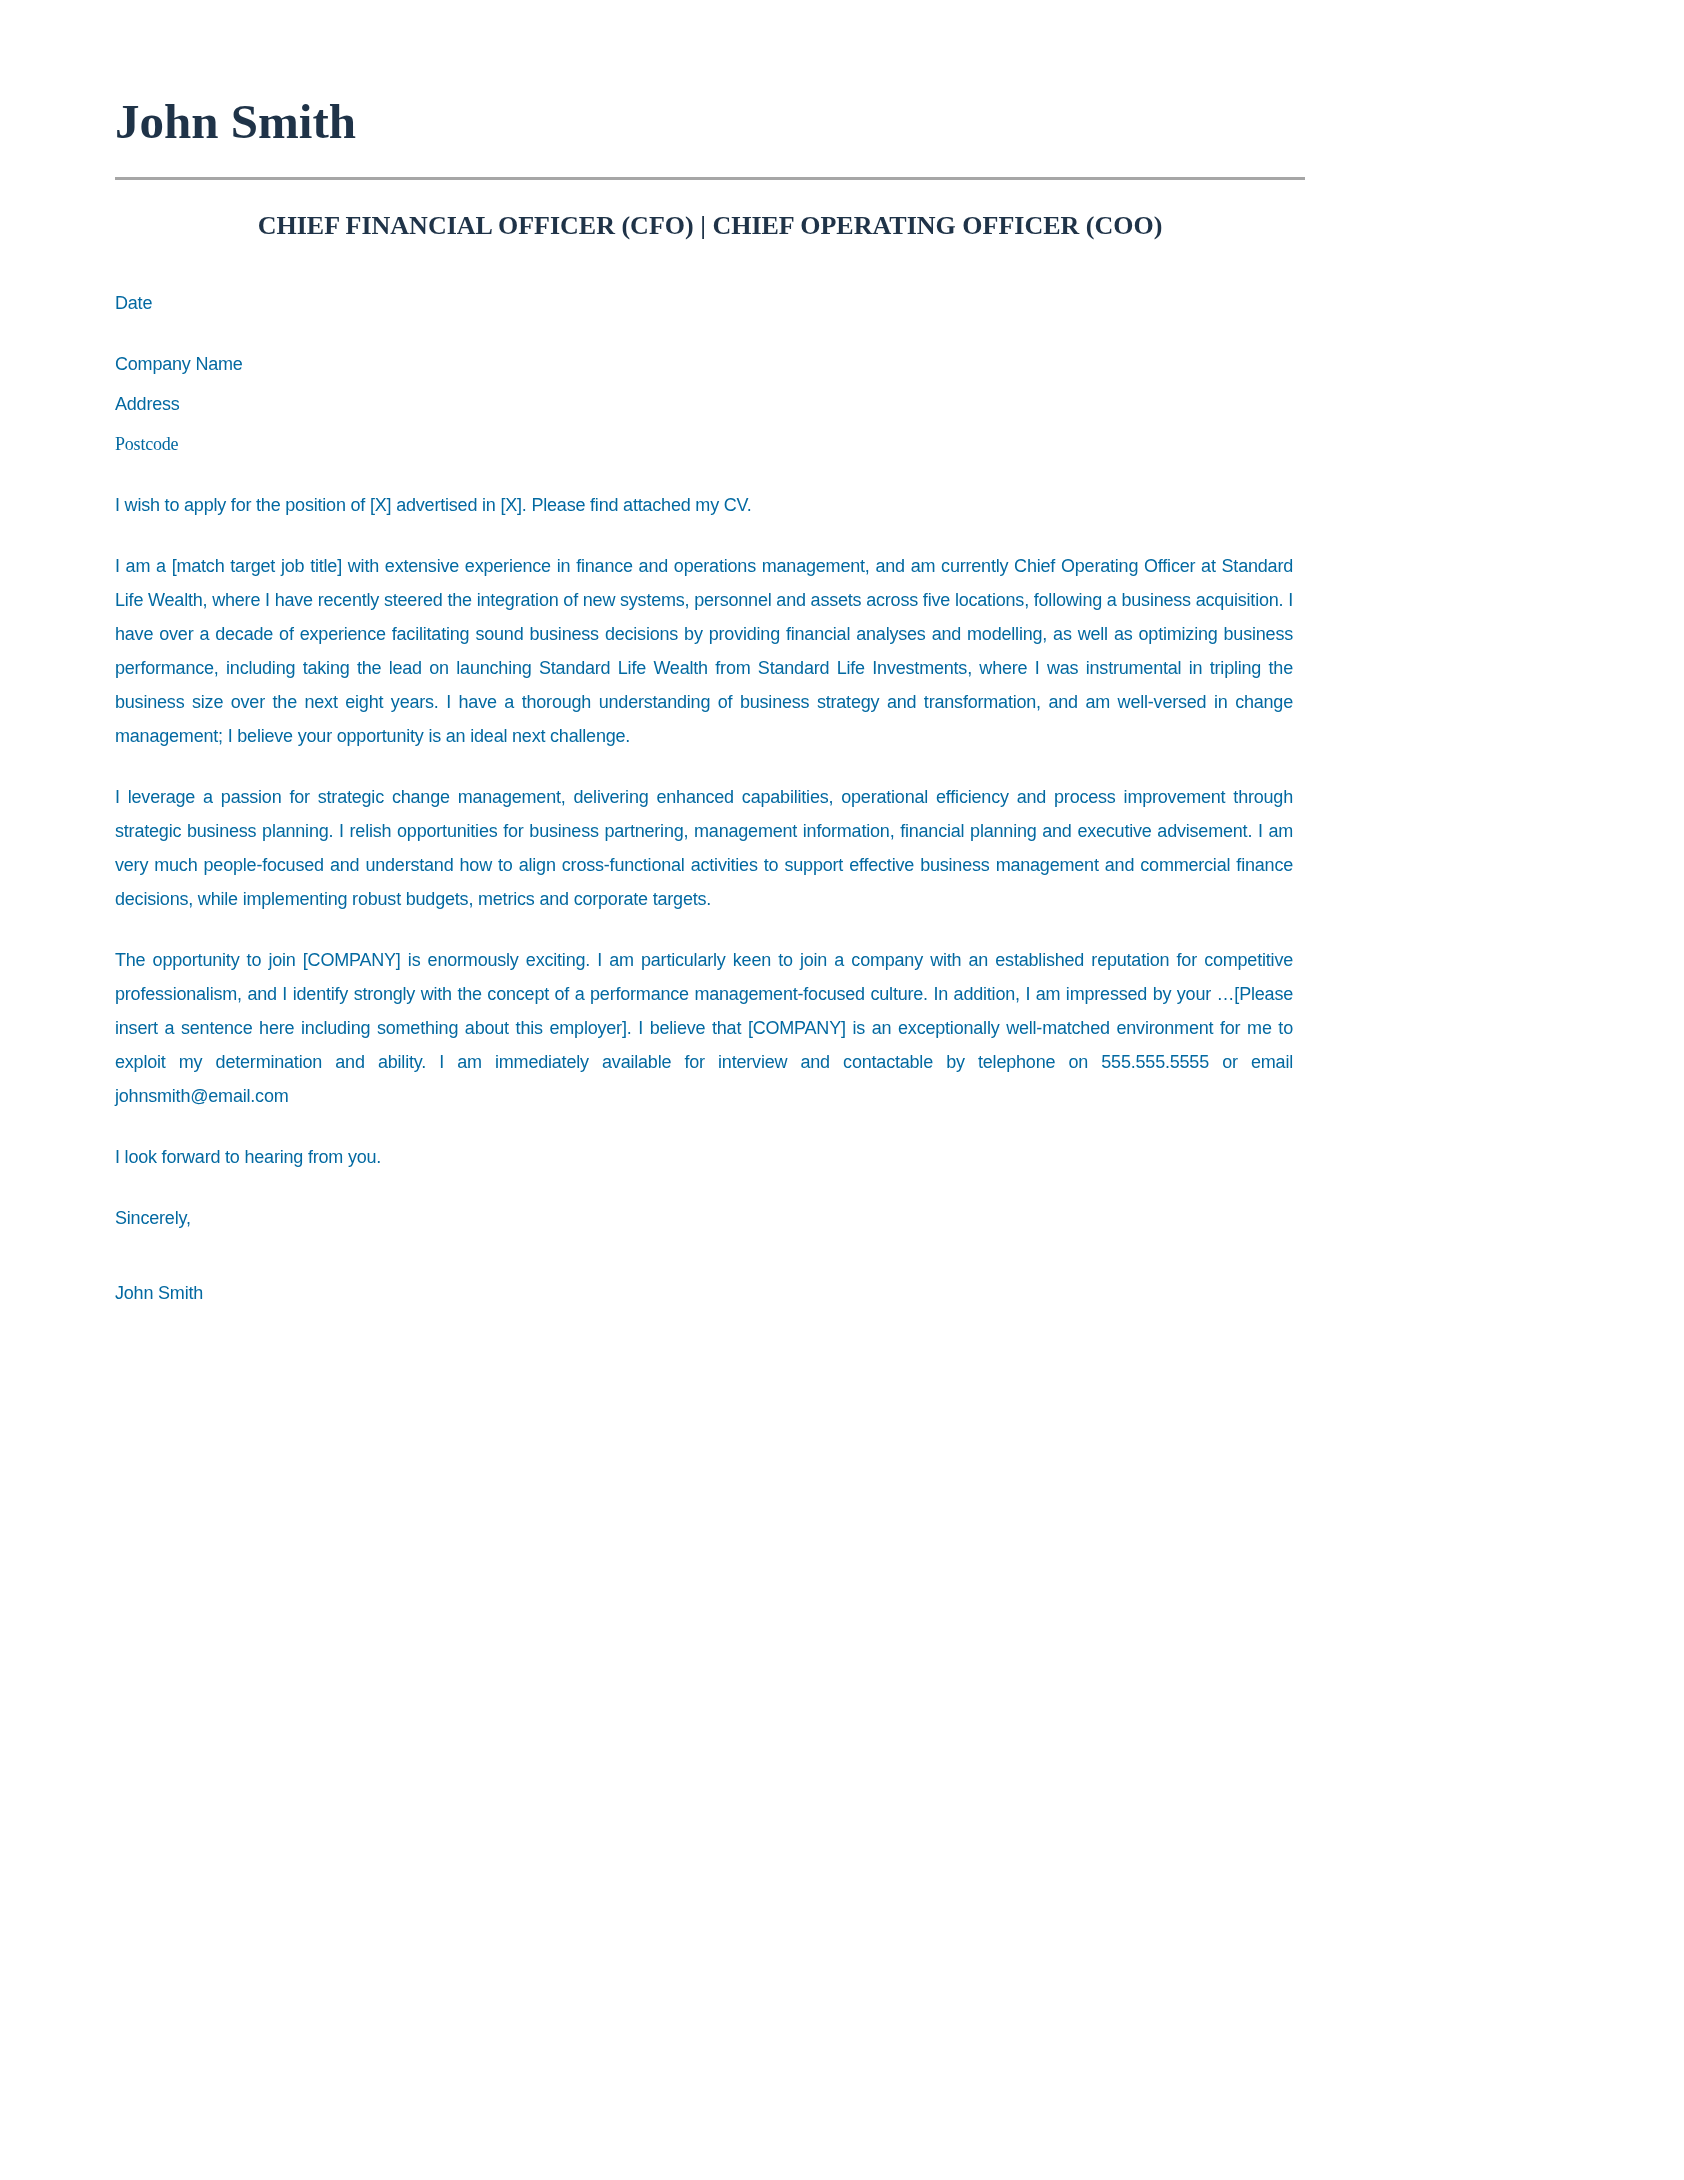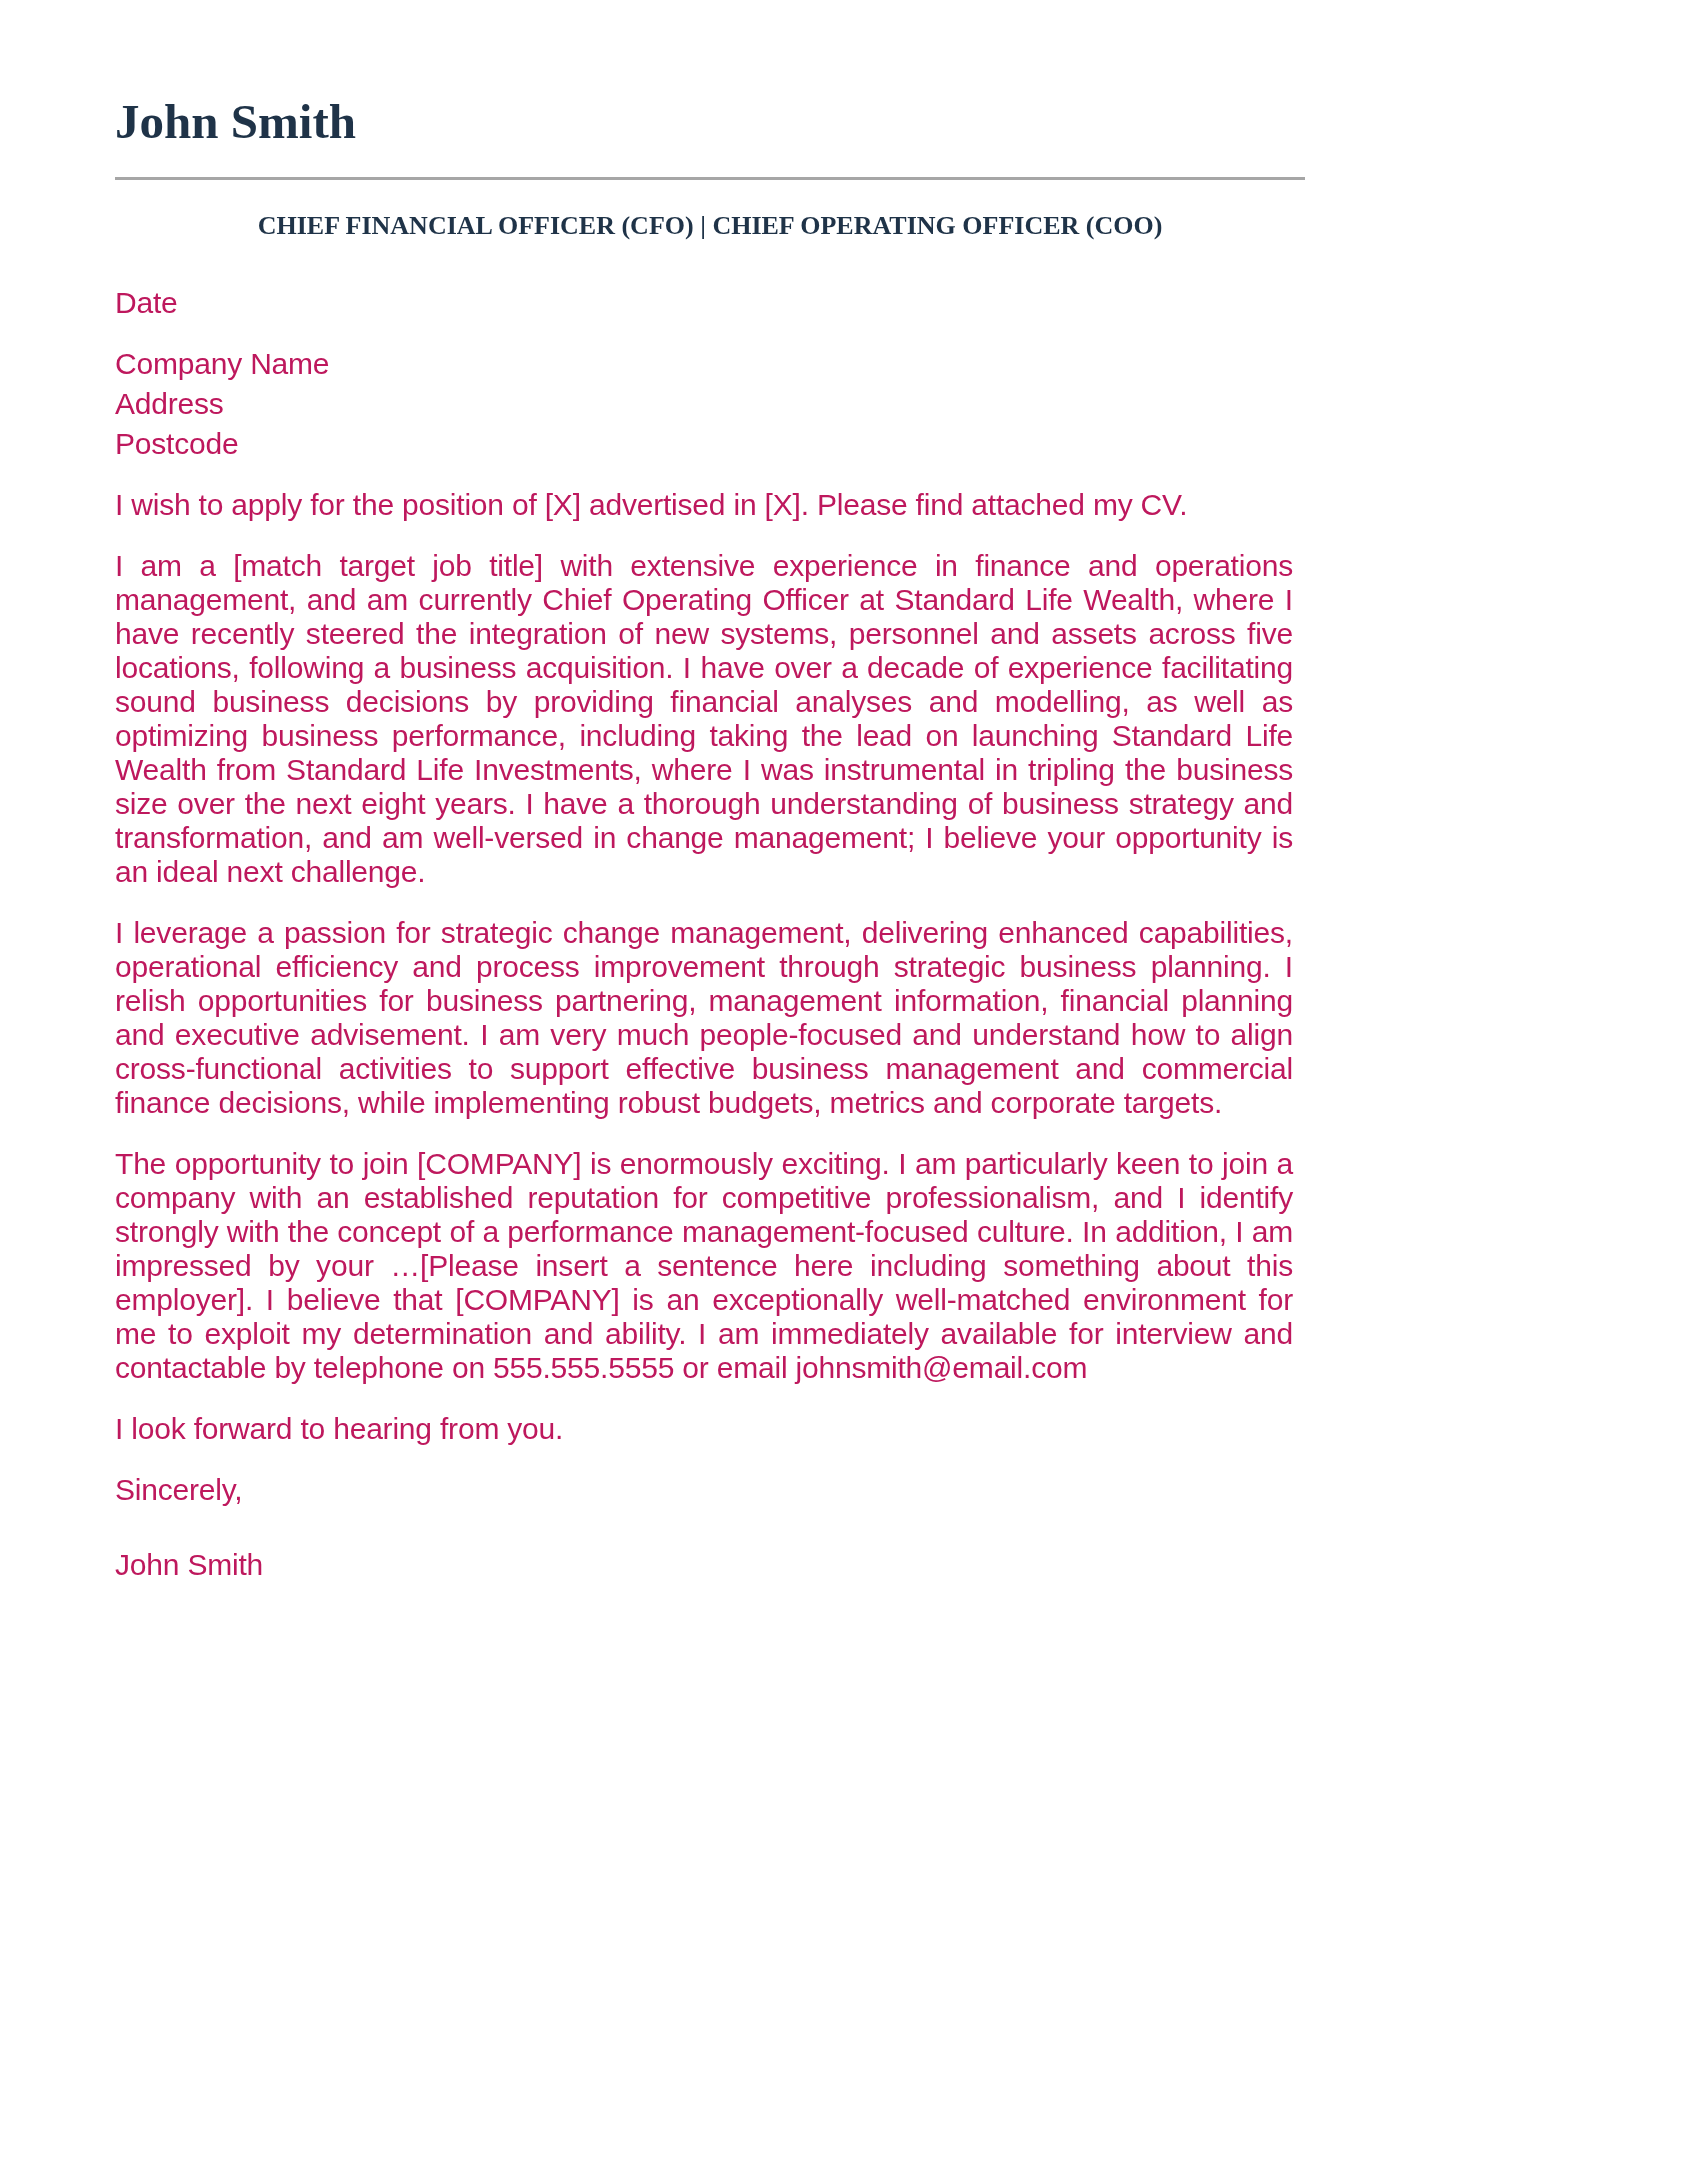--- a/index.html
+++ b/index.html
@@ -53,27 +53,27 @@
     text-align: center;
     font-family: "Liberation Serif", serif;
     font-weight: 700;
     font-size: 26px;
     line-height: 43px;
     color: #1f3348;
   }
   main { display: block; margin-top: 39px; }
   main p {
     margin: 0 12px 27px 0;
-    font-size: 30px;
+    font-size: 18px;
     line-height: 34px;
     letter-spacing: -0.2px;
-    color: #be185d;
+    color: #0369a1;
   }
   main p.addr { margin-bottom: 6px; }
-  main p.addr-last { margin-bottom: 27px; }
+  main p.addr-last { margin-bottom: 27px; font-family: Liberation Serif, serif; }
   main p.para { text-align: justify; }
   main p.signoff { margin-bottom: 41px; }
 </style>
 </head>
 <body>
 
 <div class="page">
 
   <header class="header-row">
     <div class="name">John Smith</div>

